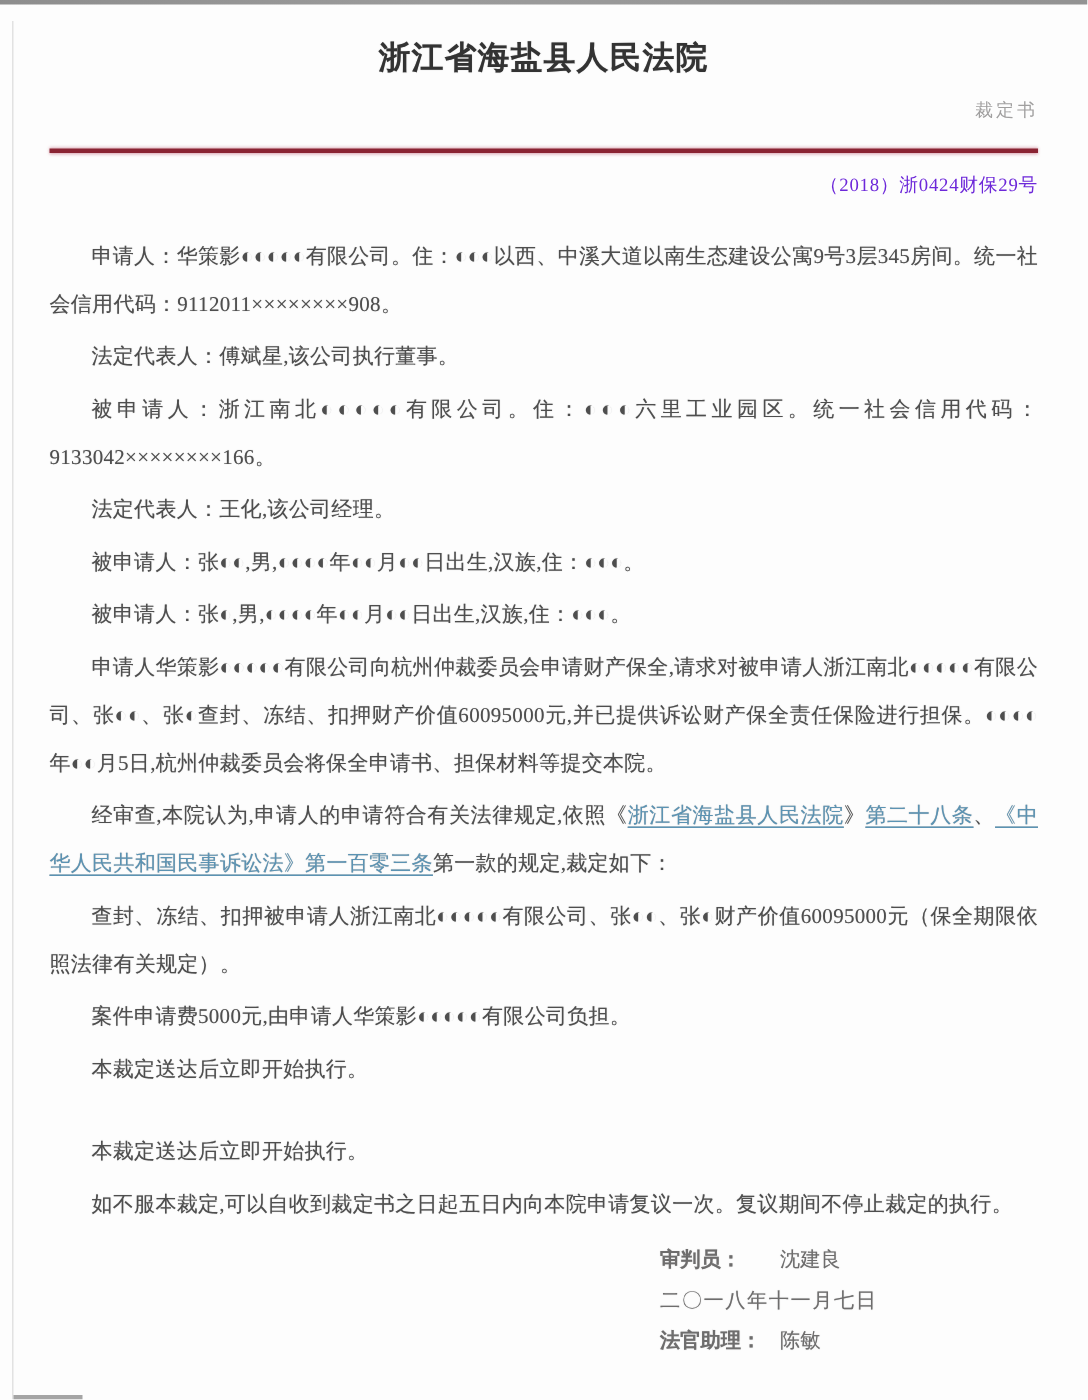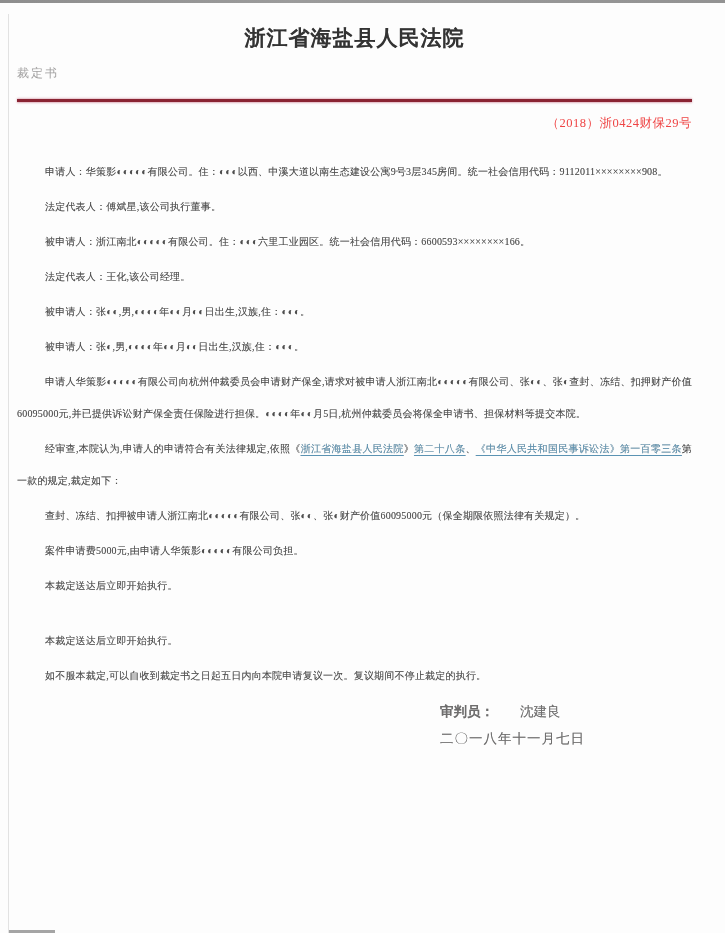--- a/index.html
+++ b/index.html
@@ -19,54 +19,54 @@
     position: absolute; top: 14px; bottom: 0; left: 8px; width: 1px;
     background: #e2e2e2;
   }
   .scan-corner-mark {
     position: absolute; bottom: 0; left: 9px; width: 46px; height: 3px;
     background: #8f8f8f; opacity: .8;
   }
   .page {
     position: relative;
     width: 725px; height: 933px;
-    padding: 24px 33px 0 17px;
+    padding: 24px 33px 0 33px;
     color: #4e4e4e;
   }
   .court-title {
     text-align: center;
     font-size: 21px;
     font-weight: bold;
     color: #333;
     letter-spacing: 1px;
     margin-bottom: 13px;
     text-shadow: 0 0 .6px rgba(60,60,60,.55);
   }
   .doc-type {
-    text-align: left;
+    text-align: right;
     font-size: 12px;
     color: #a09f9f;
     letter-spacing: 2px;
     margin-bottom: 17px;
   }
   .divider {
     height: 3px;
     background: #8a2433;
     box-shadow: 0 1px 2px rgba(200,120,140,.55), 0 -1px 2px rgba(200,120,140,.45);
     margin-bottom: 13px;
   }
   .case-number {
     text-align: right;
     font-size: 12.5px;
-    color: #ef4444;
+    color: #6d28d9;
     letter-spacing: .5px;
     margin-bottom: 24px;
   }
   .body-text p {
-    font-size: 10px;
+    font-size: 14px;
     line-height: 32px;
     text-indent: 28px;
     text-align: justify;
     color: #4e4e4e;
     letter-spacing: .2px;
     margin-bottom: 3px;
     text-shadow: 0 0 .6px rgba(90,90,90,.5);
   }
   .body-text p.spaced { margin-top: 23px; }
   .law-link {
@@ -102,21 +102,21 @@
 <div class="page">
 
   <div class="court-title">浙江省海盐县人民法院</div>
   <div class="doc-type">裁定书</div>
   <div class="divider"></div>
   <div class="case-number">（2018）浙0424财保29号</div>
 
   <div class="body-text">
     <p>申请人：华策影◐◐◐◐◐有限公司。住：◐◐◐以西、中溪大道以南生态建设公寓9号3层345房间。统一社会信用代码：9112011××××××××908。</p>
     <p>法定代表人：傅斌星,该公司执行董事。</p>
-    <p>被申请人：浙江南北◐◐◐◐◐有限公司。住：◐◐◐六里工业园区。统一社会信用代码：6600593××××××××166。</p>
+    <p>被申请人：浙江南北◐◐◐◐◐有限公司。住：◐◐◐六里工业园区。统一社会信用代码：9133042××××××××166。</p>
     <p>法定代表人：王化,该公司经理。</p>
     <p>被申请人：张◐◐,男,◐◐◐◐年◐◐月◐◐日出生,汉族,住：◐◐◐。</p>
     <p>被申请人：张◐,男,◐◐◐◐年◐◐月◐◐日出生,汉族,住：◐◐◐。</p>
     <p>申请人华策影◐◐◐◐◐有限公司向杭州仲裁委员会申请财产保全,请求对被申请人浙江南北◐◐◐◐◐有限公司、张◐◐、张◐查封、冻结、扣押财产价值60095000元,并已提供诉讼财产保全责任保险进行担保。◐◐◐◐年◐◐月5日,杭州仲裁委员会将保全申请书、担保材料等提交本院。</p>
 
     <p><span>经审查,本院认为,申请人的申请符合有关法律规定,依照《</span><span class="law-link">浙江省海盐县人民法院</span><span>》</span><span class="law-link">第二十八条</span><span>、</span><span class="law-link">《中华人民共和国民事诉讼法》</span><span class="law-link">第一百零三条</span><span>第一款的规定,裁定如下：</span></p>
 
     <p>查封、冻结、扣押被申请人浙江南北◐◐◐◐◐有限公司、张◐◐、张◐财产价值60095000元（保全期限依照法律有关规定）。</p>
     <p>案件申请费5000元,由申请人华策影◐◐◐◐◐有限公司负担。</p>
     <p>本裁定送达后立即开始执行。</p>
@@ -125,15 +125,19 @@
   </div>
 
   <div class="signature">
     <div class="row">
       <span class="label">审判员：</span>
       <span class="name">沈建良</span>
     </div>
     <div class="row date-row">
       <span>二〇一八年十一月七日</span>
     </div>
+    <div class="row">
+      <span class="label">法官助理：</span>
+      <span class="name">陈敏</span>
+    </div>
   </div>
 
 </div>
 
 </body></html>

